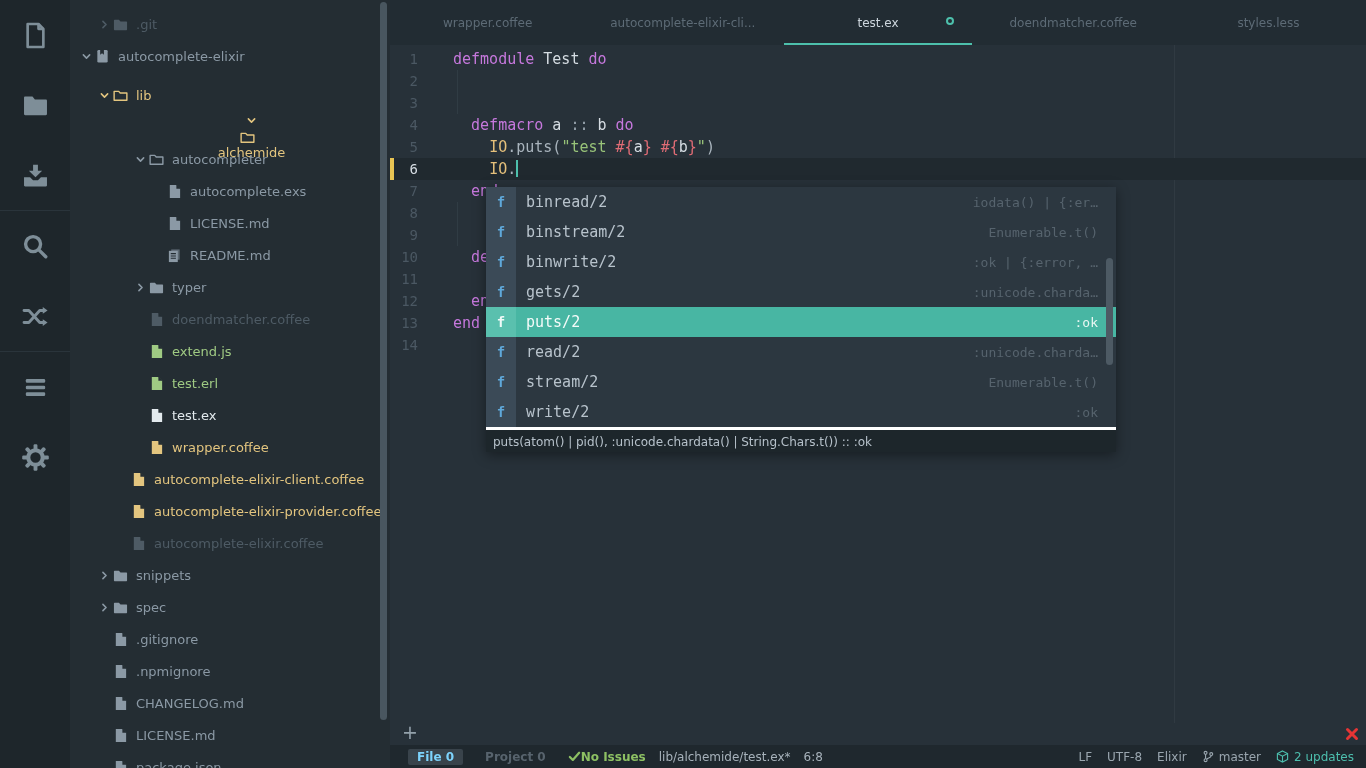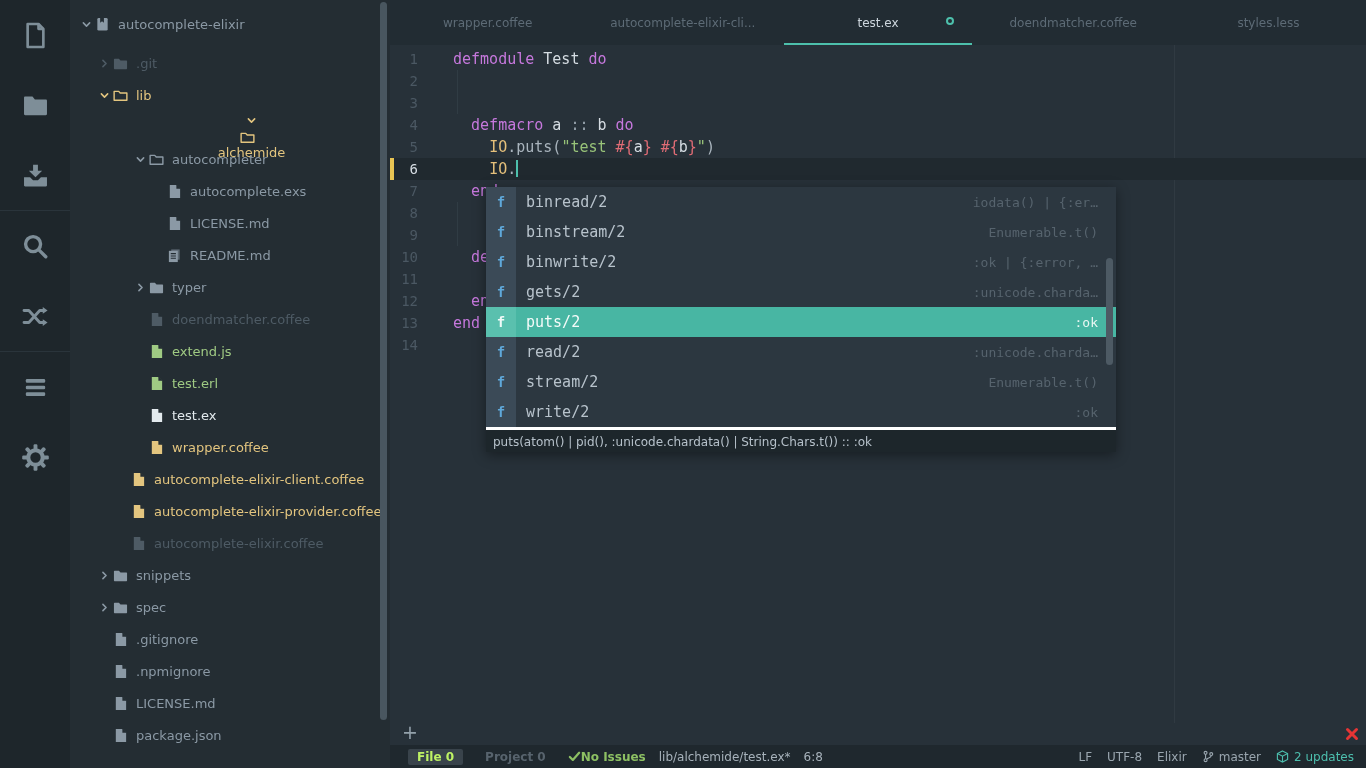--- a/index.html
+++ b/index.html
@@ -73,21 +73,21 @@
 
   
   #pane-bar { position:absolute; top:723px; left:0; right:0; height:22px; background:#273139; }
   #new-tab-btn { position:absolute; left:12px; top:-2px; font-size:19px; color:#93a1ab; cursor:pointer; line-height:22px; }
   #notif-close { position:absolute; right:7px; top:3px; width:14px; height:14px; cursor:pointer; }
 
   
   #statusbar { position:absolute; top:745px; left:0; right:0; height:23px; background:#1f282e; display:flex; align-items:center; font-size:12px; color:#9aa6af; }
   #statusbar .sb-left { display:flex; align-items:center; margin-left:18px; gap:13px; }
   .sb-pill { padding:1px 9px; border-radius:2px; font-weight:bold; }
-  .sb-pill.on { background:#39434b; color:#bef264; }
+  .sb-pill.on { background:#39434b; color:#7dd3fc; }
   .sb-pill.off { color:#57636d; }
   .sb-issues { display:flex; align-items:center; color:#8dc063; font-weight:bold; }
   .sb-path { color:#a7b2bb; }
   #statusbar .sb-right { display:flex; align-items:center; margin-left:auto; margin-right:12px; gap:15px; }
   .sb-git { display:flex; align-items:center; gap:5px; }
   .sb-updates { display:flex; align-items:center; gap:5px; color:#4dbfae; }
 </style>
 </head>
 <body>
 
@@ -144,48 +144,48 @@
           <rect x="10.4" y="1" width="3.2" height="5" rx="1" transform="rotate(270 12 12)"></rect>
           <rect x="10.4" y="1" width="3.2" height="5" rx="1" transform="rotate(315 12 12)"></rect>
           <circle cx="12" cy="12" r="6" fill="none" stroke="currentColor" stroke-width="3.4"></circle>
         </g>
       </svg>
     </div>
   </div>
 
 <div id="tree">
   <div id="tree-list">
+      <div class="tree-row t-dim" style="padding-left: 25px;">
+        <span class="chev">
+          <svg viewBox="0 0 14 14" fill="none" stroke="currentColor" stroke-width="2" stroke-linecap="round" stroke-linejoin="round">
+            <path d="M5 3l4 4-4 4"></path>
+          </svg>
+        </span>
+        <span class="t-ico">
+          <svg viewBox="0 0 16 16" fill="currentColor">
+            <path d="M1 3.5c0-.4.3-.7.7-.7h4.6l1.7 1.9h6.3c.4 0 .7.3.7.7v8c0 .4-.3.7-.7.7H1.7c-.4 0-.7-.3-.7-.7z"></path>
+          </svg>
+        </span>
+        <span>.git</span>
+      </div>
       <div class="tree-row t-default gap-after" style="padding-left: 7px;">
         <span class="chev">
           <svg viewBox="0 0 14 14" fill="none" stroke="currentColor" stroke-width="2" stroke-linecap="round" stroke-linejoin="round">
             <path d="M3 5l4 4 4-4"></path>
           </svg>
         </span>
         <span class="t-ico">
           <svg viewBox="0 0 16 16" fill="currentColor">
             <rect x="2.5" y="1" width="11" height="13.5" rx="1.5"></rect>
             <path d="M5.5 1v5l2-1.6 2 1.6V1z" fill="#242d33"></path>
             <path d="M5.5 1v5l2-1.6 2 1.6V1" fill="none" stroke="currentColor" stroke-width="0"></path>
           </svg>
         </span>
         <span>autocomplete-elixir</span>
       </div>
-      <div class="tree-row t-dim" style="padding-left: 25px;">
-        <span class="chev">
-          <svg viewBox="0 0 14 14" fill="none" stroke="currentColor" stroke-width="2" stroke-linecap="round" stroke-linejoin="round">
-            <path d="M5 3l4 4-4 4"></path>
-          </svg>
-        </span>
-        <span class="t-ico">
-          <svg viewBox="0 0 16 16" fill="currentColor">
-            <path d="M1 3.5c0-.4.3-.7.7-.7h4.6l1.7 1.9h6.3c.4 0 .7.3.7.7v8c0 .4-.3.7-.7.7H1.7c-.4 0-.7-.3-.7-.7z"></path>
-          </svg>
-        </span>
-        <span>.git</span>
-      </div>
       <div class="tree-row t-modified" style="padding-left: 25px;">
         <span class="chev">
           <svg viewBox="0 0 14 14" fill="none" stroke="currentColor" stroke-width="2" stroke-linecap="round" stroke-linejoin="round">
             <path d="M3 5l4 4 4-4"></path>
           </svg>
         </span>
         <span class="t-ico">
           <svg viewBox="0 0 16 16" fill="none" stroke="currentColor" stroke-width="1.5" stroke-linejoin="round">
             <path d="M1.2 3.6h4.9l1.6 1.8h7.1v7.6H1.2z"></path>
           </svg>
@@ -380,20 +380,30 @@
       </div>
       <div class="tree-row t-default" style="padding-left: 25px;">
         <span class="chev"></span>
         <span class="t-ico">
           <svg viewBox="0 0 16 16">
             <path d="M3 1h7l4 4v10H3z" fill="currentColor"></path>
             <path d="M10 0.5l4.5 4.5H10z" fill="#242d33"></path>
           </svg>
         </span>
         <span>.npmignore</span>
+      </div>
+      <div class="tree-row t-default" style="padding-left: 25px;">
+        <span class="chev"></span>
+        <span class="t-ico">
+          <svg viewBox="0 0 16 16">
+            <path d="M3 1h7l4 4v10H3z" fill="currentColor"></path>
+            <path d="M10 0.5l4.5 4.5H10z" fill="#242d33"></path>
+          </svg>
+        </span>
+        <span>CHANGELOG.md</span>
       </div>
       <div class="tree-row t-default" style="padding-left: 25px;">
         <span class="chev"></span>
         <span class="t-ico">
           <svg viewBox="0 0 16 16">
             <path d="M3 1h7l4 4v10H3z" fill="currentColor"></path>
             <path d="M10 0.5l4.5 4.5H10z" fill="#242d33"></path>
           </svg>
         </span>
         <span>LICENSE.md</span>

